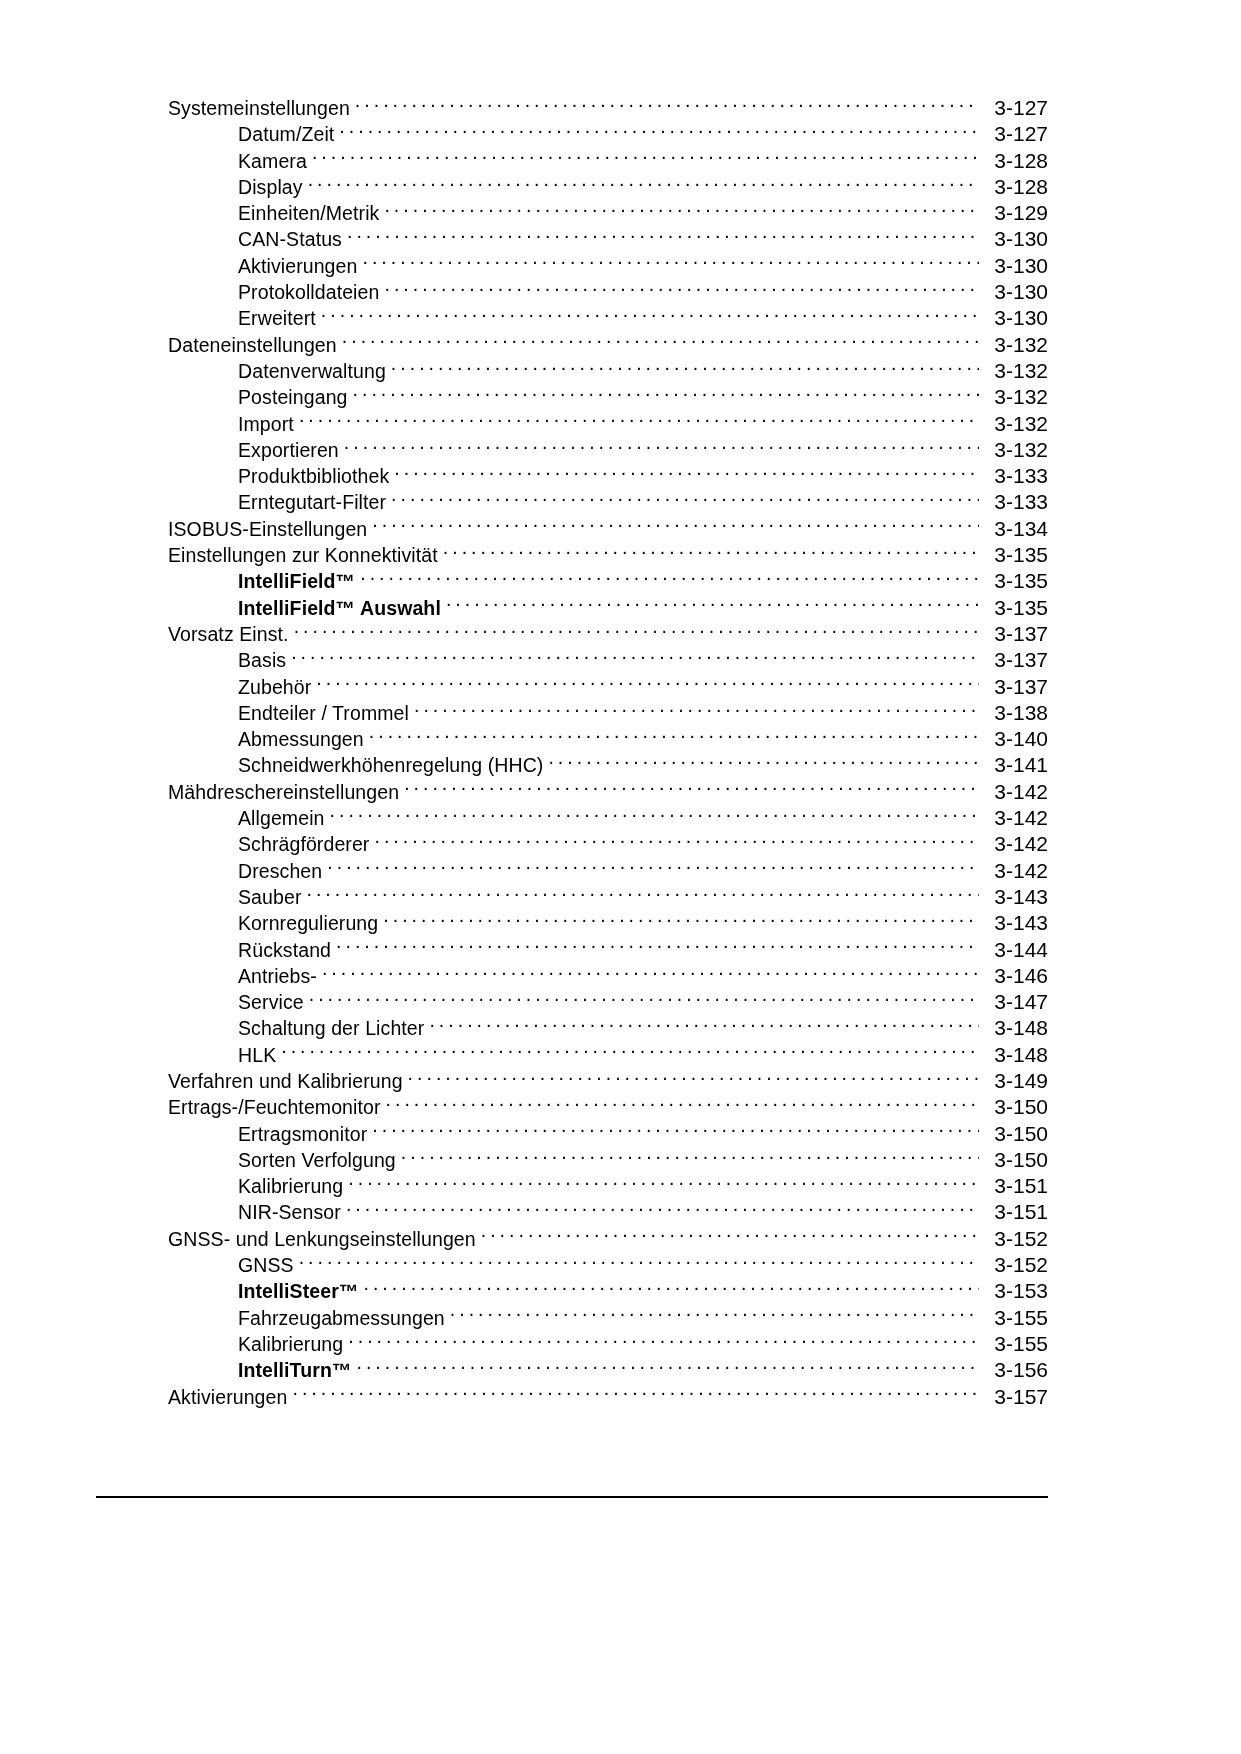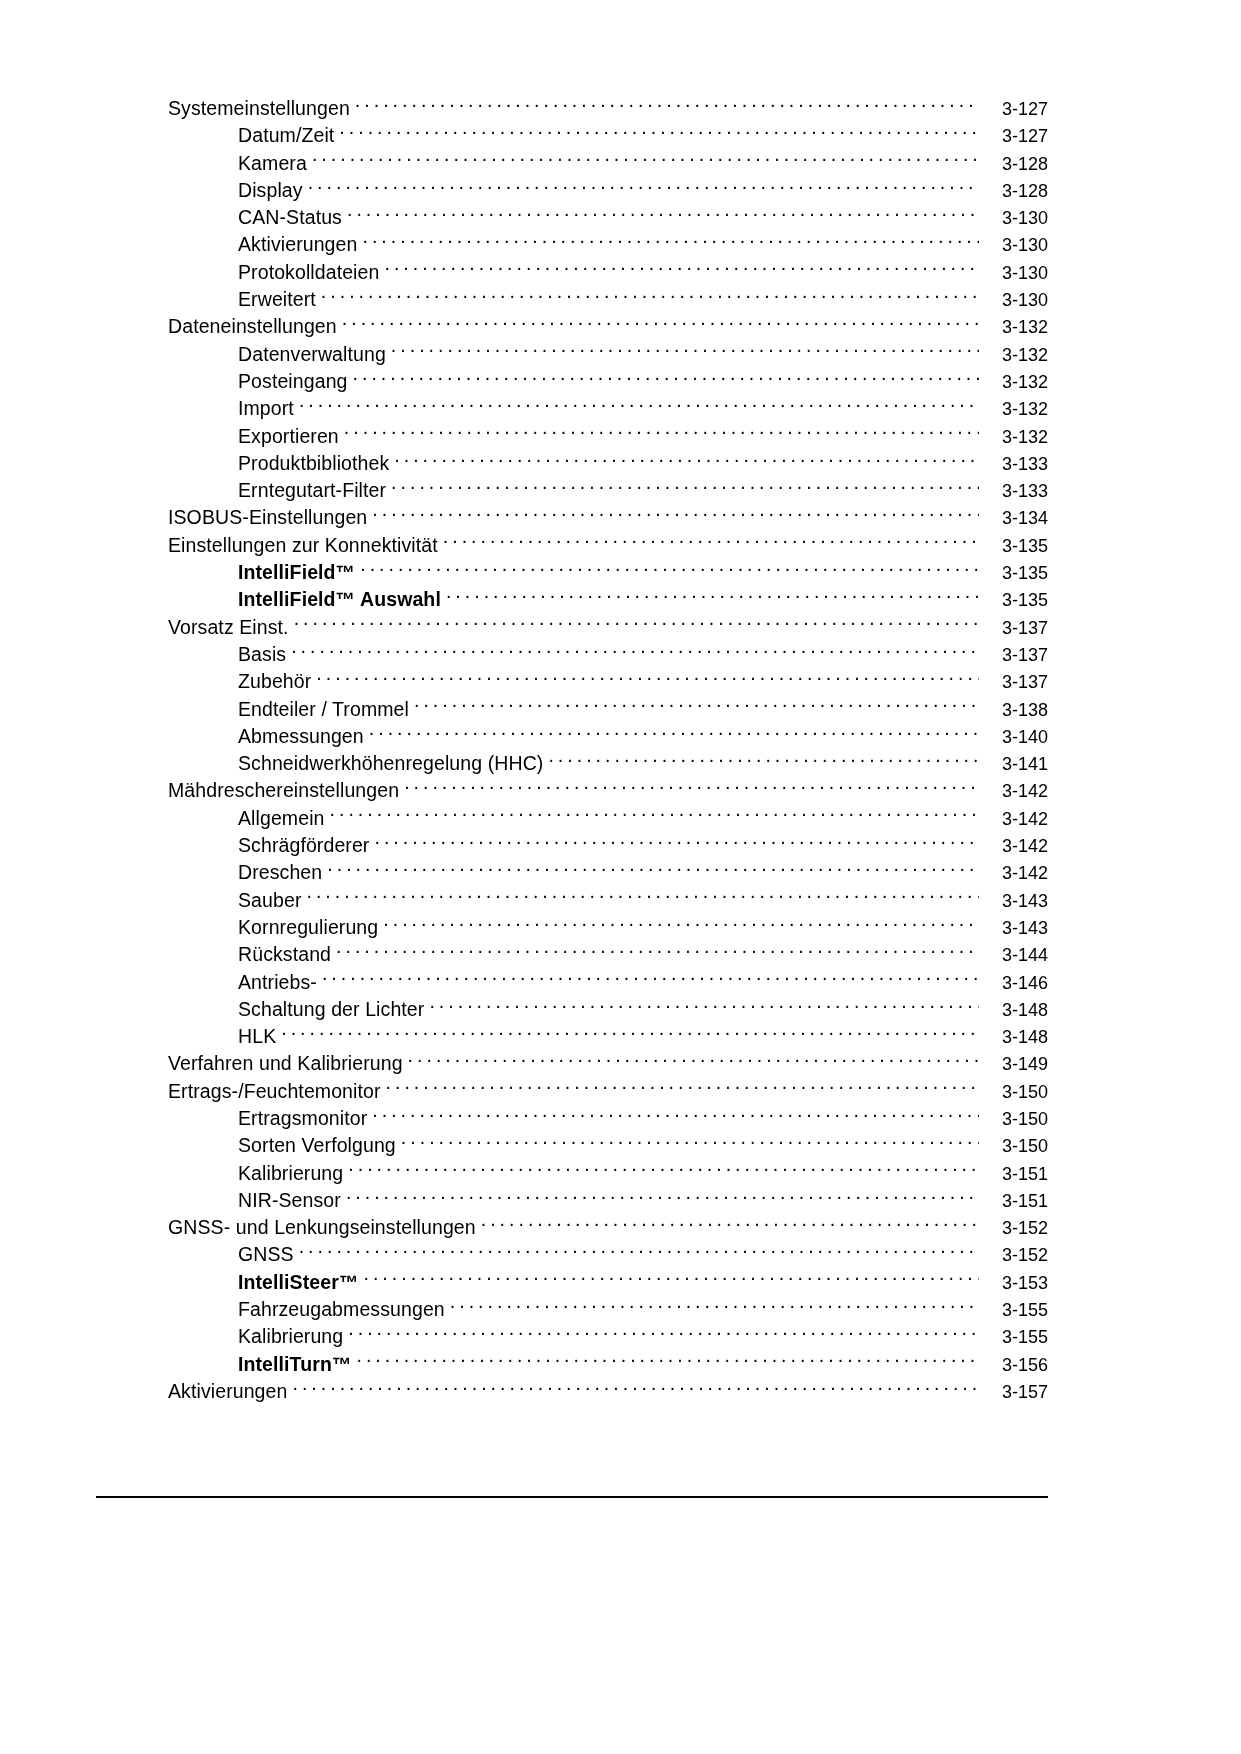--- a/index.html
+++ b/index.html
@@ -55,21 +55,21 @@
     left: 0;
     bottom: 2px;
     font-size: 19.5px;
     letter-spacing: -0.7px;
     white-space: nowrap;
     color: #000;
   }
   .pageno {
     flex: 0 0 auto;
     text-align: right;
-    font-size: 18px;
+    font-size: 21px;
     min-width: 66px;
   }
   .footer-rule {
     position: absolute;
     left: 96px;
     top: 1496px;
     width: 952px;
     height: 2px;
     background: #000000;
   }
@@ -93,20 +93,25 @@
         <span class="title">Kamera</span>
         <span class="leader"></span>
         <span class="pageno">3-128</span>
       </div>
       <div class="toc-row lvl2">
         <span class="title">Display</span>
         <span class="leader"></span>
         <span class="pageno">3-128</span>
       </div>
       <div class="toc-row lvl2">
+        <span class="title">Einheiten/Metrik</span>
+        <span class="leader"></span>
+        <span class="pageno">3-129</span>
+      </div>
+      <div class="toc-row lvl2">
         <span class="title">CAN-Status</span>
         <span class="leader"></span>
         <span class="pageno">3-130</span>
       </div>
       <div class="toc-row lvl2">
         <span class="title">Aktivierungen</span>
         <span class="leader"></span>
         <span class="pageno">3-130</span>
       </div>
       <div class="toc-row lvl2">
@@ -236,20 +241,25 @@
       </div>
       <div class="toc-row lvl2">
         <span class="title">Rückstand</span>
         <span class="leader"></span>
         <span class="pageno">3-144</span>
       </div>
       <div class="toc-row lvl2">
         <span class="title">Antriebs-</span>
         <span class="leader"></span>
         <span class="pageno">3-146</span>
+      </div>
+      <div class="toc-row lvl2">
+        <span class="title">Service</span>
+        <span class="leader"></span>
+        <span class="pageno">3-147</span>
       </div>
       <div class="toc-row lvl2">
         <span class="title">Schaltung der Lichter</span>
         <span class="leader"></span>
         <span class="pageno">3-148</span>
       </div>
       <div class="toc-row lvl2">
         <span class="title">HLK</span>
         <span class="leader"></span>
         <span class="pageno">3-148</span>

